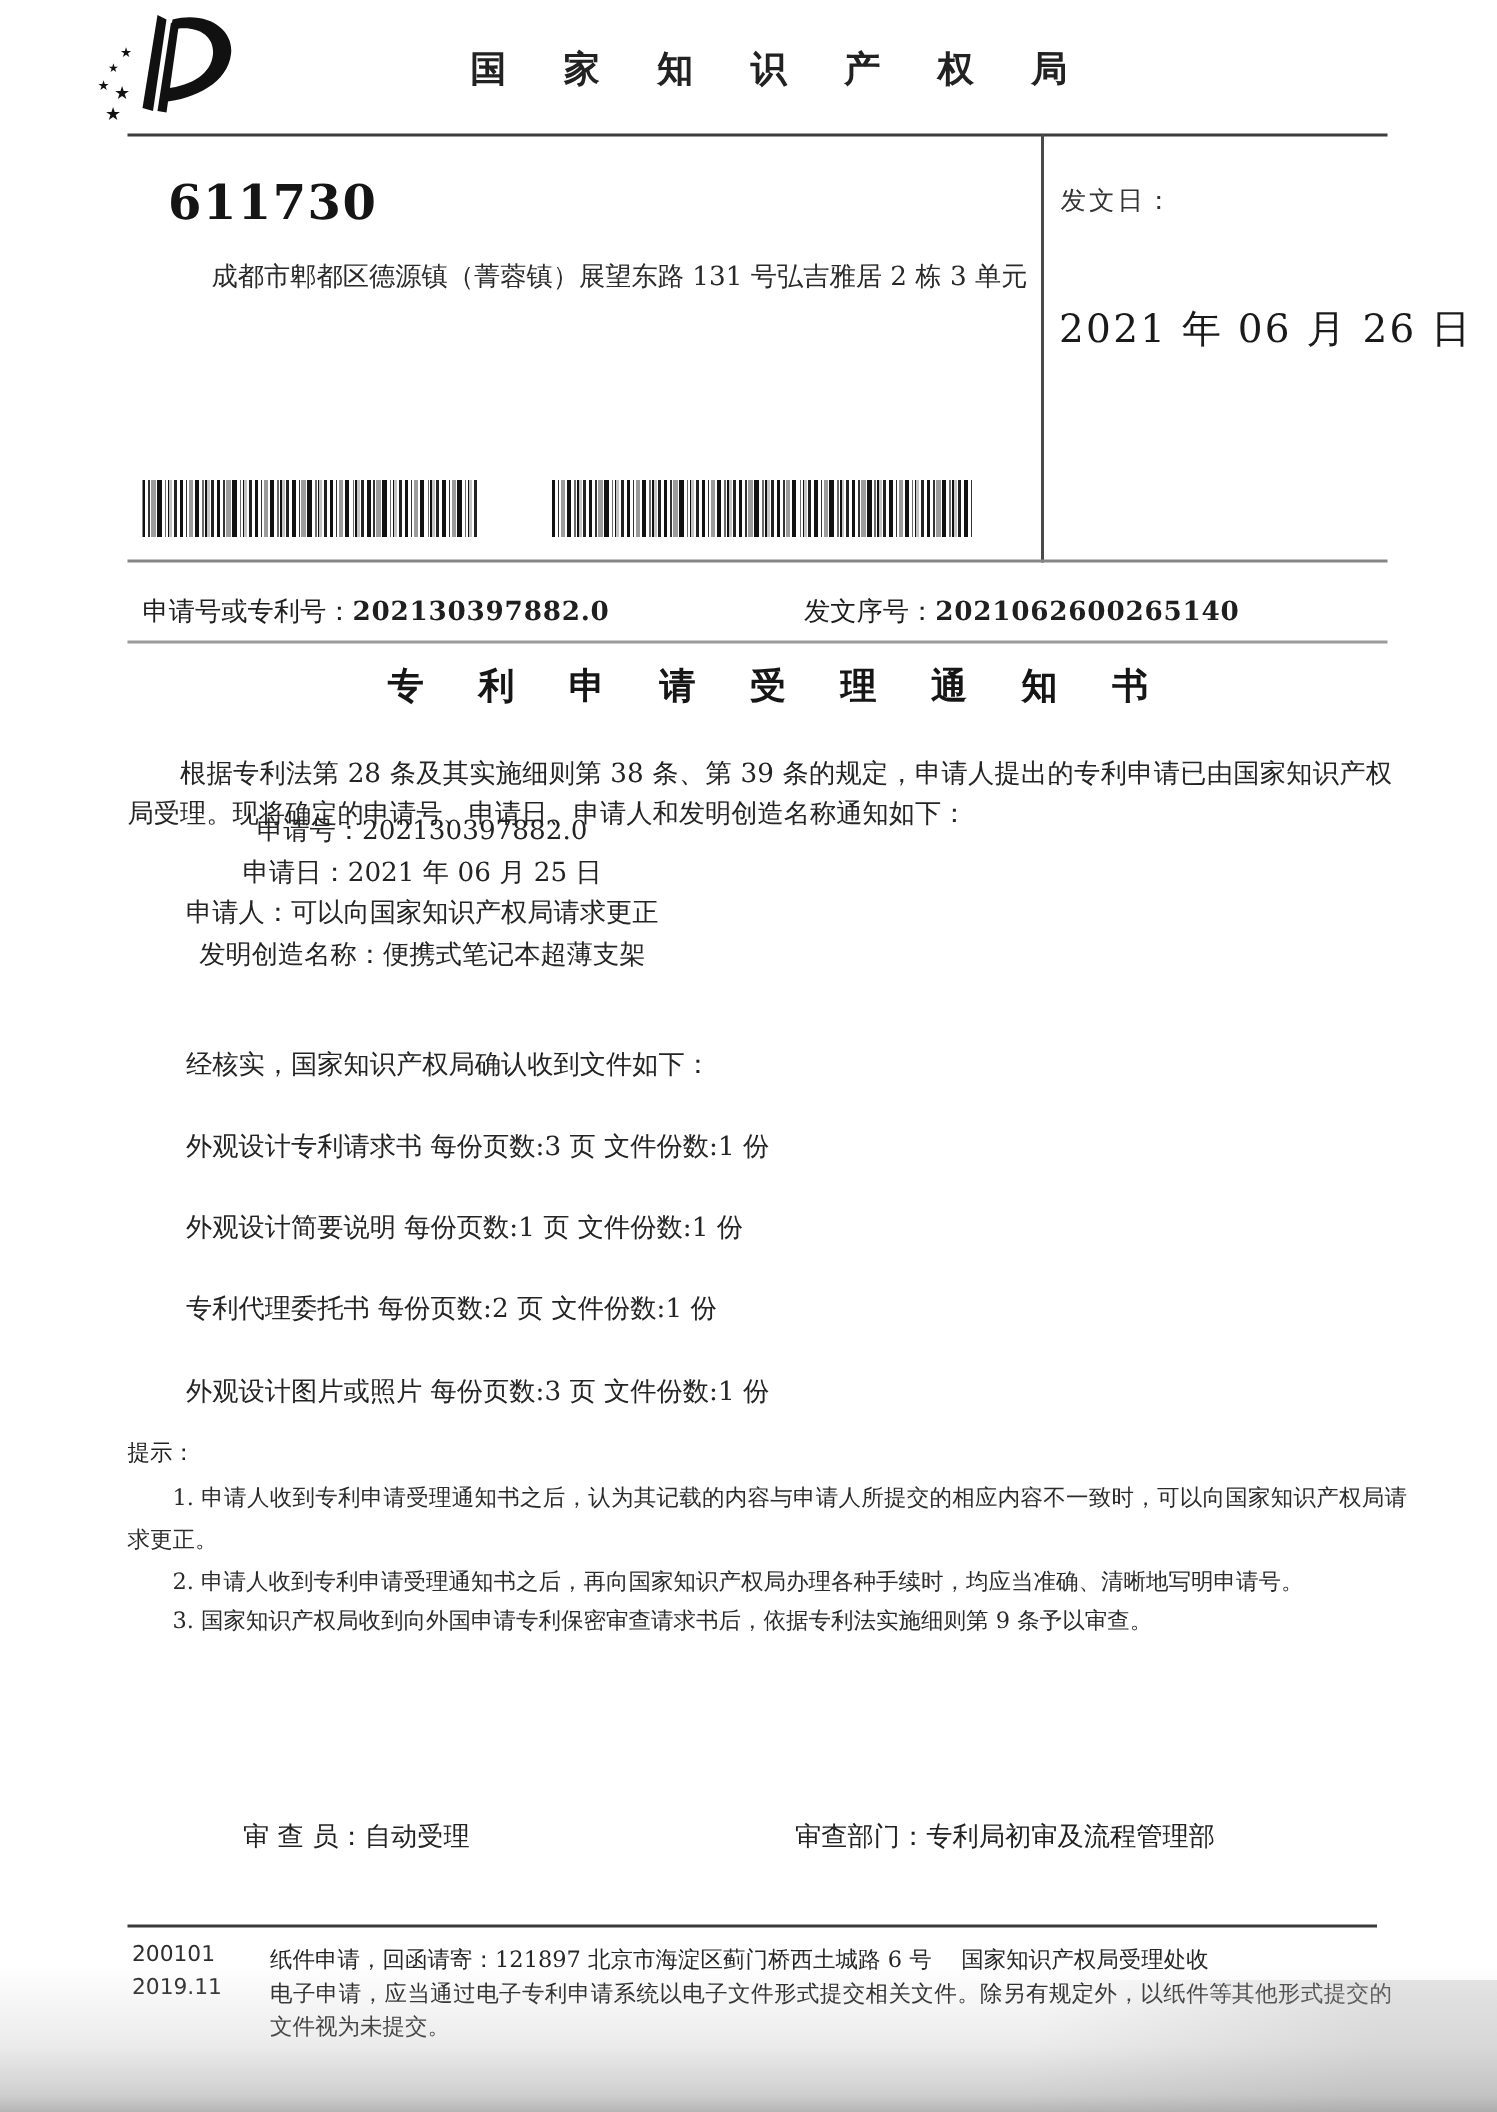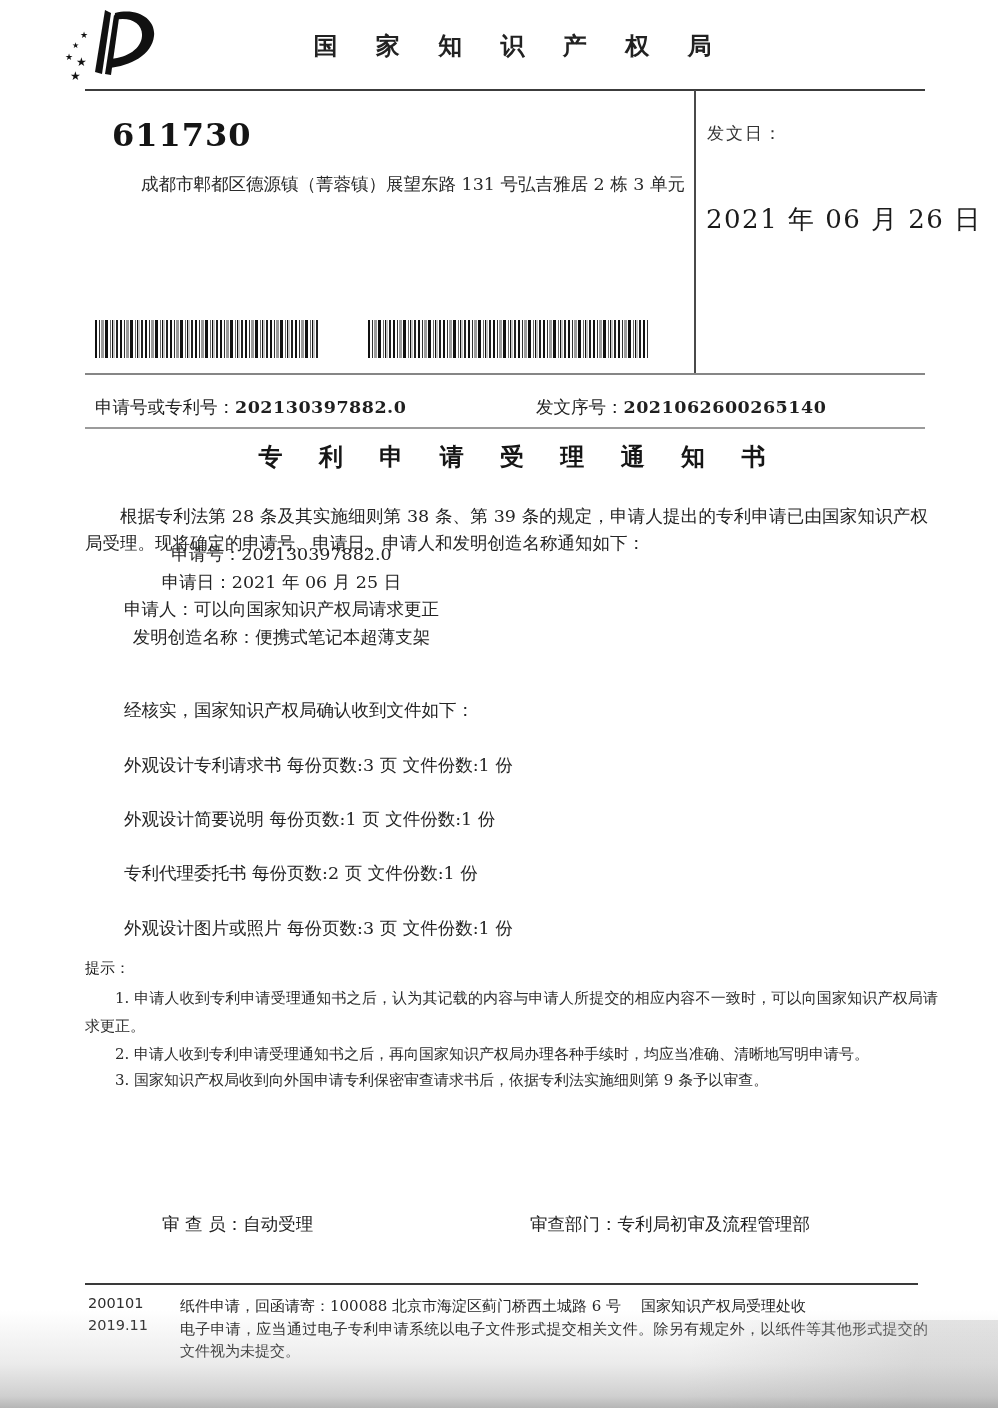--- a/index.html
+++ b/index.html
@@ -157,20 +157,20 @@
   <div class="abs tip tip2">2. 申请人收到专利申请受理通知书之后，再向国家知识产权局办理各种手续时，均应当准确、清晰地写明申请号。</div>
   <div class="abs tip tip3">3. 国家知识产权局收到向外国申请专利保密审查请求书后，依据专利法实施细则第 9 条予以审查。</div>
 
   <div class="abs sig sig-examiner"><span>审 查 员：</span><span>自动受理</span></div>
   <div class="abs sig sig-dept"><span>审查部门：</span><span>专利局初审及流程管理部</span></div>
 
   <div class="abs footer-rule"></div>
   <div class="abs footer-code fc1">200101</div>
   <div class="abs footer-code fc2">2019.11</div>
   <div class="abs footer-text">
-    <p>纸件申请，回函请寄：100088  北京市海淀区蓟门桥西土城路 6 号　 国家知识产权局受理处收</p>
+    <p>纸件申请，回函请寄：121897  北京市海淀区蓟门桥西土城路 6 号　 国家知识产权局受理处收</p>
     <p>电子申请，应当通过电子专利申请系统以电子文件形式提交相关文件。除另有规定外，以纸件等其他形式提交的文件视为未提交。</p>
   </div>
 
   <div class="abs shade-corner"></div>
   <div class="abs shade-bottom"></div>
 
 </div>
 
 </body></html>

